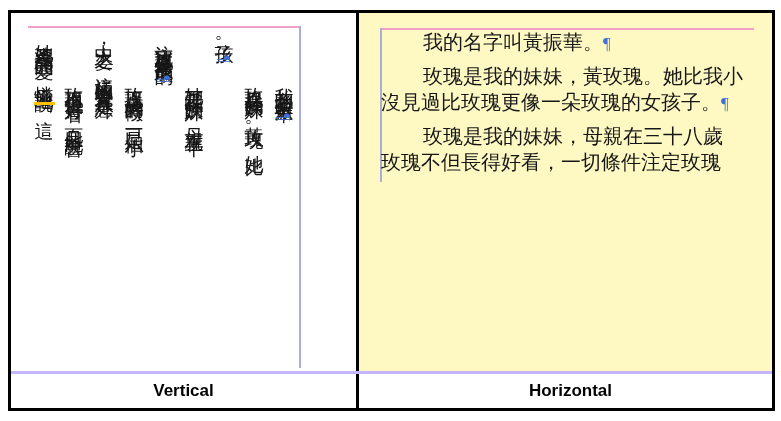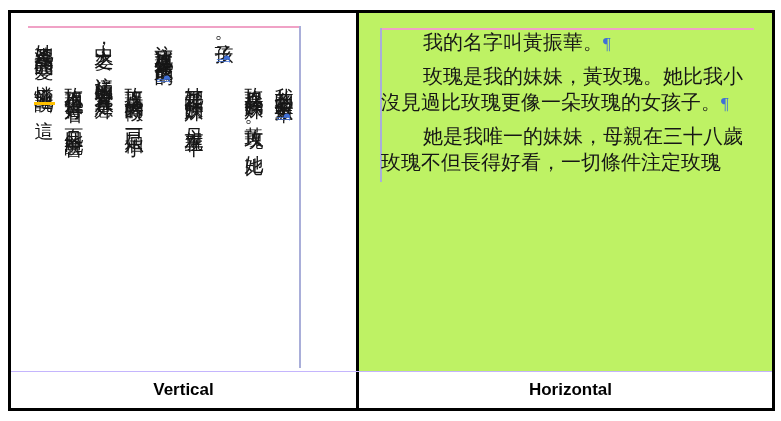--- a/index.html
+++ b/index.html
@@ -9,25 +9,25 @@
   }
   .frame {
     position:absolute; left:8px; top:10px; width:767px; height:401px;
     box-sizing:border-box; border:3px solid #000;
   }
   .cell-v {
     position:absolute; left:0; top:0; width:345px; height:358px;
     border-right:3px solid #000; background:#fff;
   }
   .cell-h {
-    position:absolute; left:348px; top:0; width:413px; height:358px; background:#bef264;
+    position:absolute; left:348px; top:0; width:413px; height:358px; background:#fef9c3;
   }
   .label-row {
     position:absolute; left:0; top:358px; width:761px; height:37px;
-    box-sizing:border-box; border-top:1px solid #c4b5fd; display:flex;
+    box-sizing:border-box; border-top:3px solid #c4b5fd; display:flex;
   }
   .label-cell {
     display:flex; align-items:center; justify-content:center;
     font-weight:bold; font-size:17px; color:#000;
   }
   .label-cell.lv { width:345px; border-right:3px solid #000; }
   .label-cell.lh { flex:1;margin-left:10px; }
 
   
   .v-pink { position:absolute; left:17px; top:13px; width:273px; height:2px;
@@ -87,21 +87,21 @@
     <div class="h-lav"></div>
     <div class="h-text">
         <div class="h-para">
           <div class="h-line h-indent"><span>我的名字叫黃振華。</span><span class="pmark">¶</span></div>
         </div>
         <div class="h-para">
           <div class="h-line h-indent"><span>玫瑰是我的妹妹，黃玫瑰。她比我小</span></div>
           <div class="h-line"><span>沒見過比玫瑰更像一朵玫瑰的女孩子。</span><span class="pmark">¶</span></div>
         </div>
         <div class="h-para">
-          <div class="h-line h-indent"><span>她是我唯一的妹妹，母親在三十八歲</span></div>
+          <div class="h-line h-indent"><span>玫瑰是我的妹妹，母親在三十八歲</span></div>
           <div class="h-line"><span>玫瑰不但長得好看，一切條件注定玫瑰</span></div>
         </div>
       </div>
   </div>
 
   <div class="label-row">
     <div class="label-cell lv">Vertical</div>
     <div class="label-cell lh">Horizontal</div>
   </div>
 

